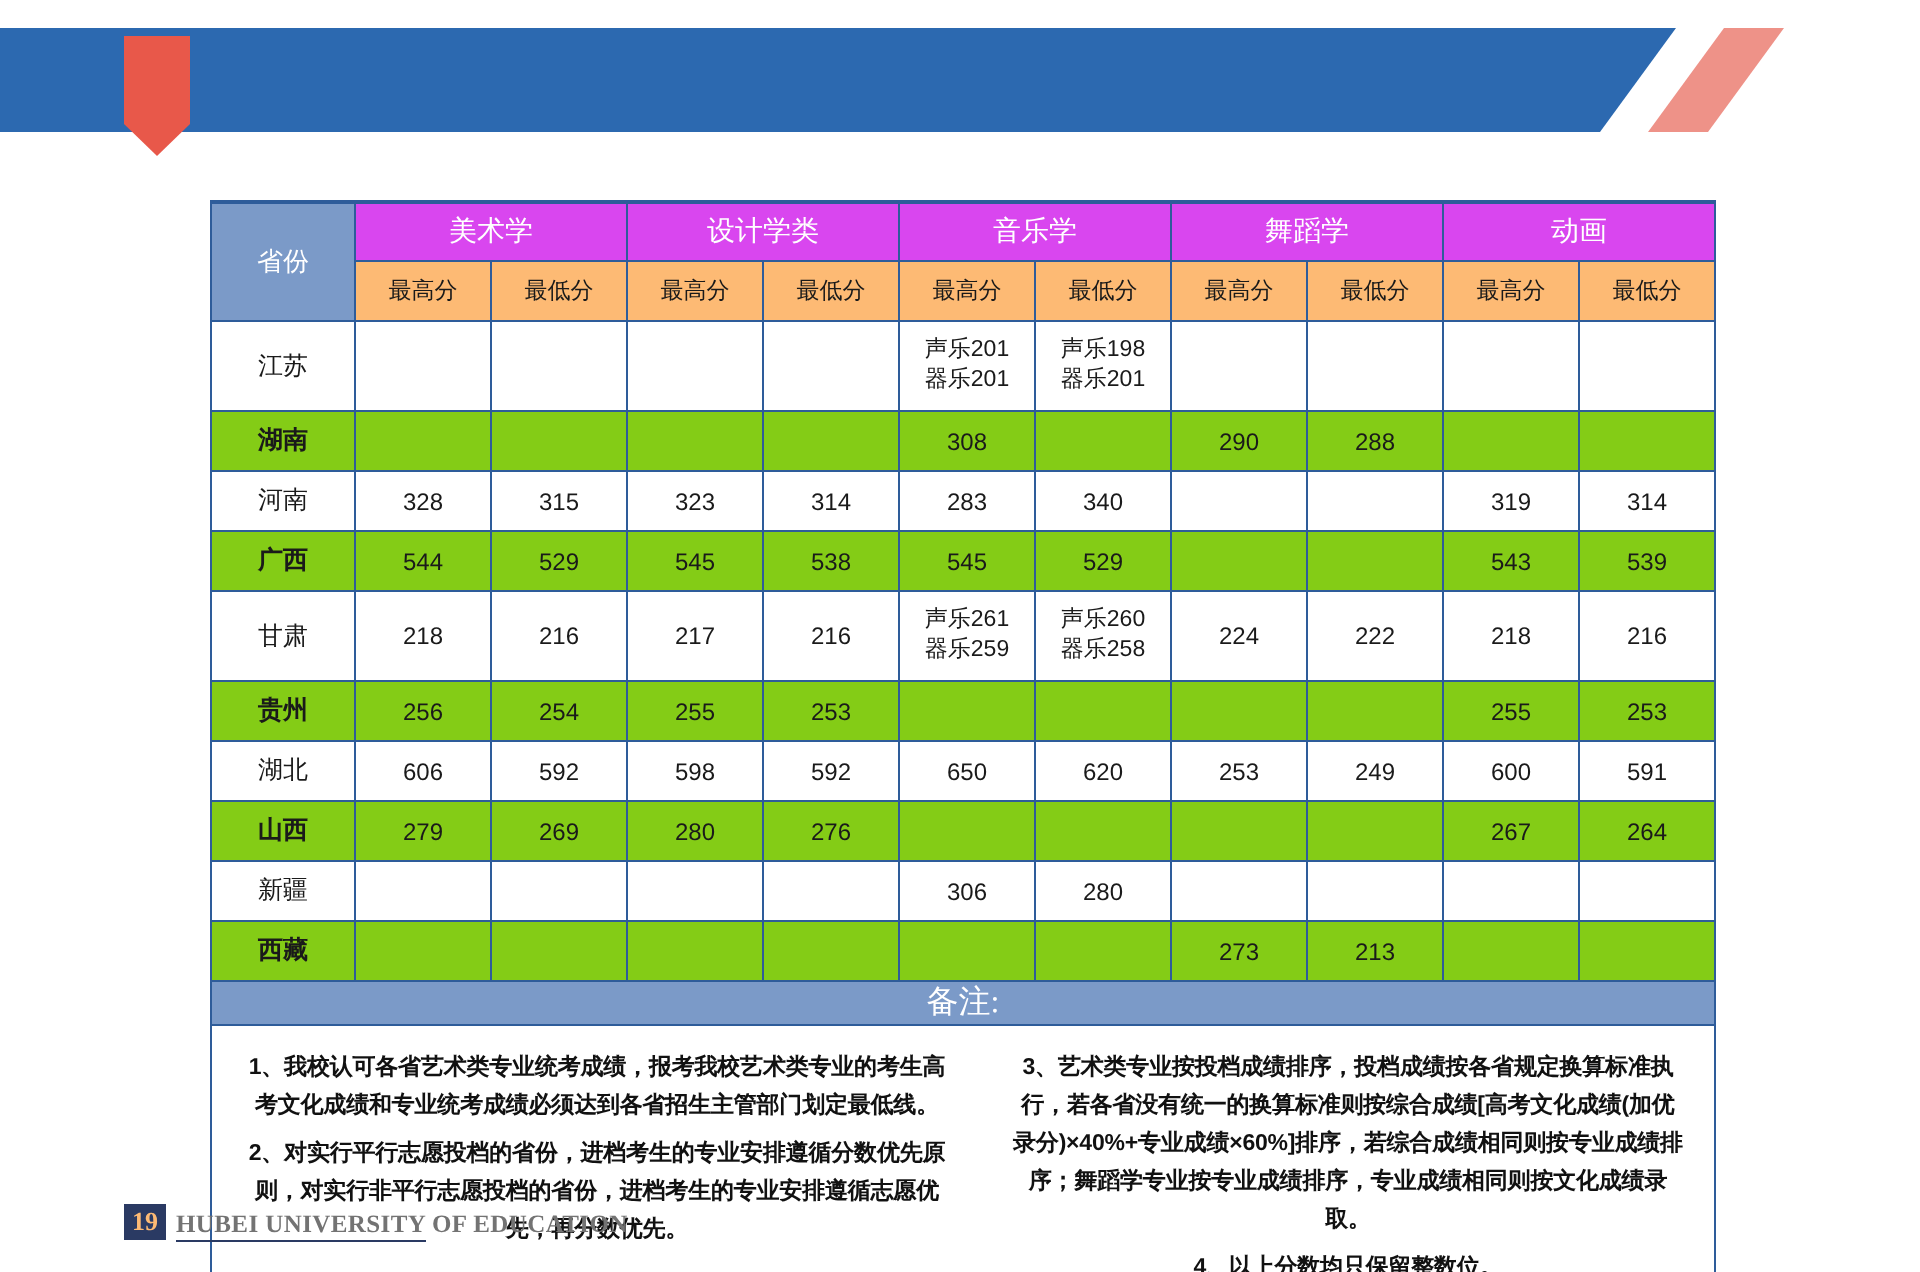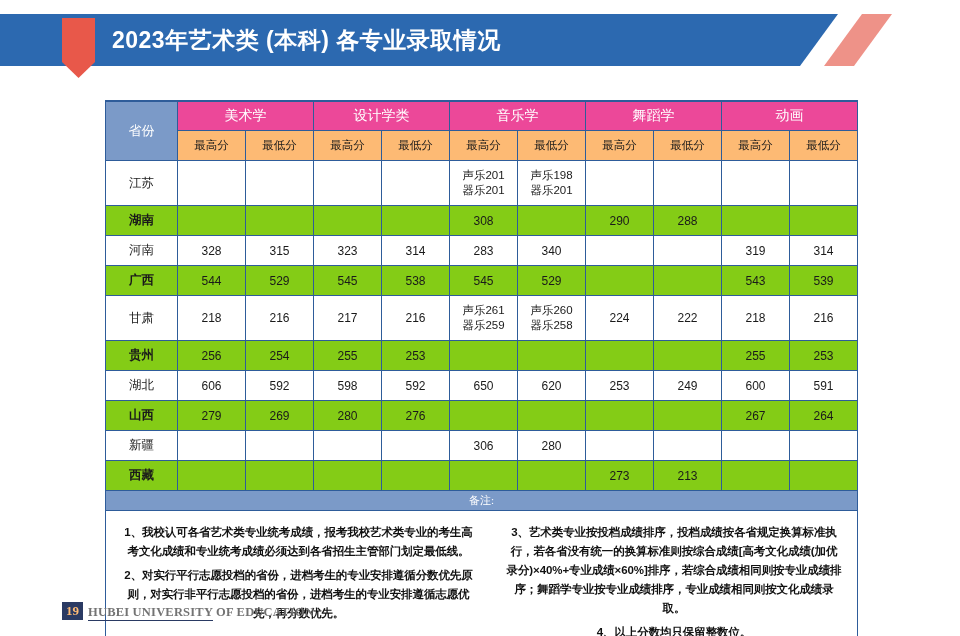--- a/index.html
+++ b/index.html
@@ -53,38 +53,38 @@
   }
   table.score .outer-top td, table.score .outer-top th{border-top:2px solid #2E5C9A;}
 
   .col-prov{width:72px;}
   .col-sub{width:68px;}
 
   th.prov-head{
     background:#7B9AC8;color:#ffffff;font-weight:bold;font-size:13px;height:58px;
   }
   th.grp-head{
-    background:#ec4899;color:#ffffff;font-weight:bold;font-size:14px;height:27px;
+    background:#d946ef;color:#ffffff;font-weight:bold;font-size:14px;height:27px;
   }
   th.sub-head{
     background:#fdba74;color:#1a1a1a;font-weight:bold;font-size:11.5px;height:28px;
   }
 
   td.cell{height:29px;}
   tr.row-white td{background:#ffffff;}
   tr.row-pink td{background:#84cc16;}
   td.prov{font-size:12.5px;}
   tr.row-pink td.prov{font-weight:bold;}
   td.two-line{line-height:15px;font-size:11.5px;}
   tr.tall td{height:44px;}
 
   
   td.note-title{
     background:#7B9AC8;color:#ffffff;font-weight:bold;
-    text-align:left;padding:2px 0 2px 8px;font-size:11px;height:19px;font-family:Liberation Serif, serif;
+    text-align:left;padding:2px 0 2px 8px;font-size:16px;height:19px;font-family:Liberation Serif, serif;
   }
   td.note-body{
     background:#ffffff;text-align:left;vertical-align:top;
     padding:0;height:96px;
   }
   .notes-grid{display:flex;width:100%;}
   .notes-col{flex:1;padding:7px 10px 6px 10px;box-sizing:border-box;}
   .notes-col.left{flex:0 0 385px;}
   .notes-col p{
     margin:5px;font-size:11.5px;line-height:19px;color:#111111;
@@ -104,21 +104,20 @@
   }
   .footer-text .u{border-bottom:1.5px solid #2A3A63;padding-bottom:1px;}
 </style>
 </head>
 <body>
 
 <div class="banner-wrap">
   <div class="banner-blue"></div>
   <div class="banner-stripe"></div>
   <div class="banner-ribbon"></div>
-  <div class="banner-title">2023年艺术类 (本科) 各专业录取情况</div>
 </div>
 
 <div class="table-wrap">
   <table class="score">
     <colgroup>
       <col class="col-prov">
       <col class="col-sub">
         <col class="col-sub">
         <col class="col-sub">
         <col class="col-sub">

